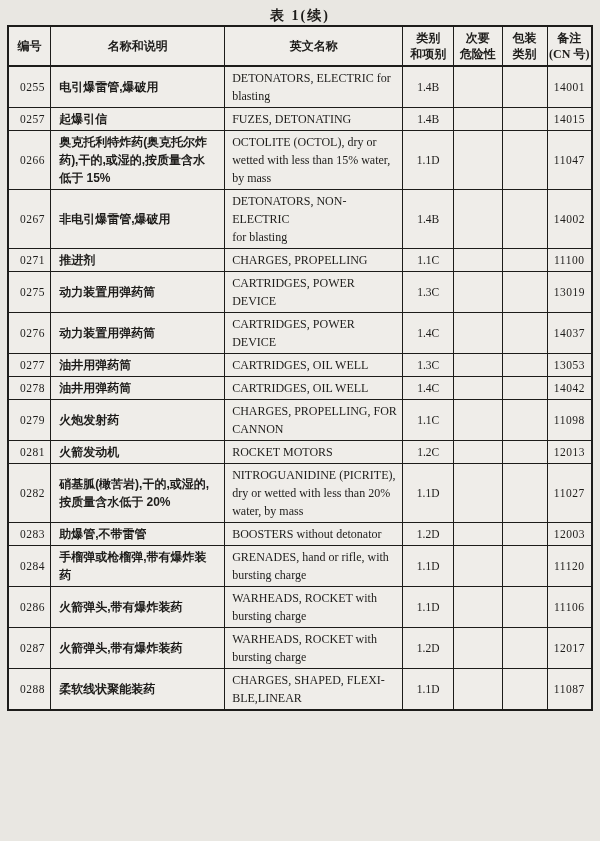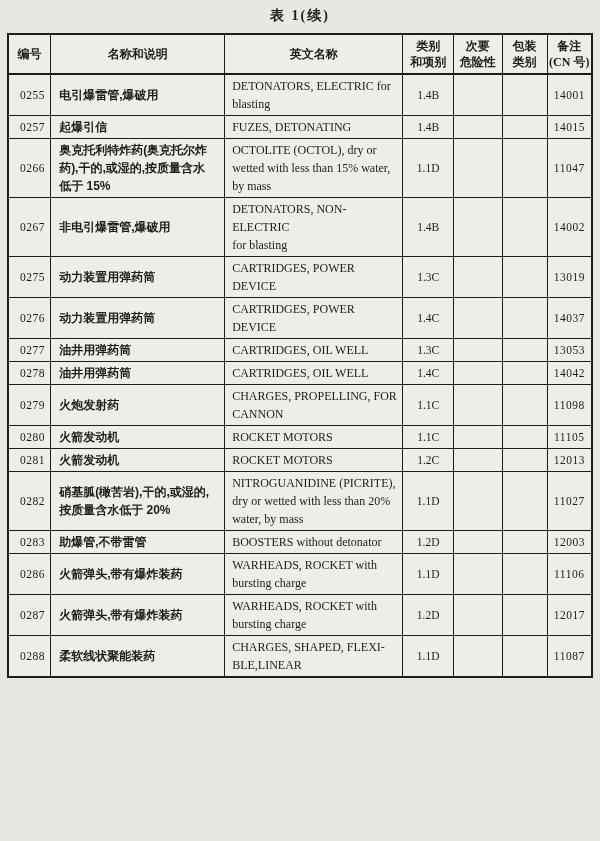--- a/index.html
+++ b/index.html
@@ -13,21 +13,21 @@
     background:var(--paper);
     font-family:"Liberation Serif","DejaVu Serif",serif;
     color:var(--ink);
   }
   .page{padding-top:7px;}
   .doc-title{
     text-align:center;
     font-size:14px;
     font-weight:bold;
     letter-spacing:2px;
-    margin:0 0 8px 0;
+    margin:0 0 0 0;
   }
   table.gb-table{
     width:586px;
     margin:0 auto 0 7px;
     border-collapse:collapse;
     table-layout:fixed;
     background:var(--cell);
     border:2px solid var(--ink);
   }
   col.c0{width:7.3%;}
@@ -156,20 +156,29 @@
           <td class="c-no">0267</td>
           <td class="c-name">非电引爆雷管,爆破用</td>
           <td class="c-english">DETONATORS, NON-ELECTRIC
 for blasting</td>
           <td class="c-div">1.4B</td>
           <td class="c-sec"></td>
           <td class="c-pack"></td>
           <td class="c-cn">14002</td>
         </tr>
         <tr>
+          <td class="c-no">0271</td>
+          <td class="c-name">推进剂</td>
+          <td class="c-english">CHARGES, PROPELLING</td>
+          <td class="c-div">1.1C</td>
+          <td class="c-sec"></td>
+          <td class="c-pack"></td>
+          <td class="c-cn">11100</td>
+        </tr>
+        <tr>
           <td class="c-no">0275</td>
           <td class="c-name">动力装置用弹药筒</td>
           <td class="c-english">CARTRIDGES, POWER DEVICE</td>
           <td class="c-div">1.3C</td>
           <td class="c-sec"></td>
           <td class="c-pack"></td>
           <td class="c-cn">13019</td>
         </tr>
         <tr>
           <td class="c-no">0276</td>
@@ -200,29 +209,20 @@
         </tr>
         <tr>
           <td class="c-no">0279</td>
           <td class="c-name">火炮发射药</td>
           <td class="c-english">CHARGES, PROPELLING, FOR
 CANNON</td>
           <td class="c-div">1.1C</td>
           <td class="c-sec"></td>
           <td class="c-pack"></td>
           <td class="c-cn">11098</td>
-        </tr>
-        <tr>
-          <td class="c-no">0280</td>
-          <td class="c-name">火箭发动机</td>
-          <td class="c-english">ROCKET MOTORS</td>
-          <td class="c-div">1.1C</td>
-          <td class="c-sec"></td>
-          <td class="c-pack"></td>
-          <td class="c-cn">11105</td>
         </tr>
         <tr>
           <td class="c-no">0281</td>
           <td class="c-name">火箭发动机</td>
           <td class="c-english">ROCKET MOTORS</td>
           <td class="c-div">1.2C</td>
           <td class="c-sec"></td>
           <td class="c-pack"></td>
           <td class="c-cn">12013</td>
         </tr>
@@ -241,20 +241,30 @@
         <tr>
           <td class="c-no">0283</td>
           <td class="c-name">助爆管,不带雷管</td>
           <td class="c-english">BOOSTERS without detonator</td>
           <td class="c-div">1.2D</td>
           <td class="c-sec"></td>
           <td class="c-pack"></td>
           <td class="c-cn">12003</td>
         </tr>
         <tr>
+          <td class="c-no">0284</td>
+          <td class="c-name">手榴弹或枪榴弹,带有爆炸装药</td>
+          <td class="c-english">GRENADES, hand or rifle, with
+bursting charge</td>
+          <td class="c-div">1.1D</td>
+          <td class="c-sec"></td>
+          <td class="c-pack"></td>
+          <td class="c-cn">11120</td>
+        </tr>
+        <tr>
           <td class="c-no">0286</td>
           <td class="c-name">火箭弹头,带有爆炸装药</td>
           <td class="c-english">WARHEADS, ROCKET with
 bursting charge</td>
           <td class="c-div">1.1D</td>
           <td class="c-sec"></td>
           <td class="c-pack"></td>
           <td class="c-cn">11106</td>
         </tr>
         <tr>

